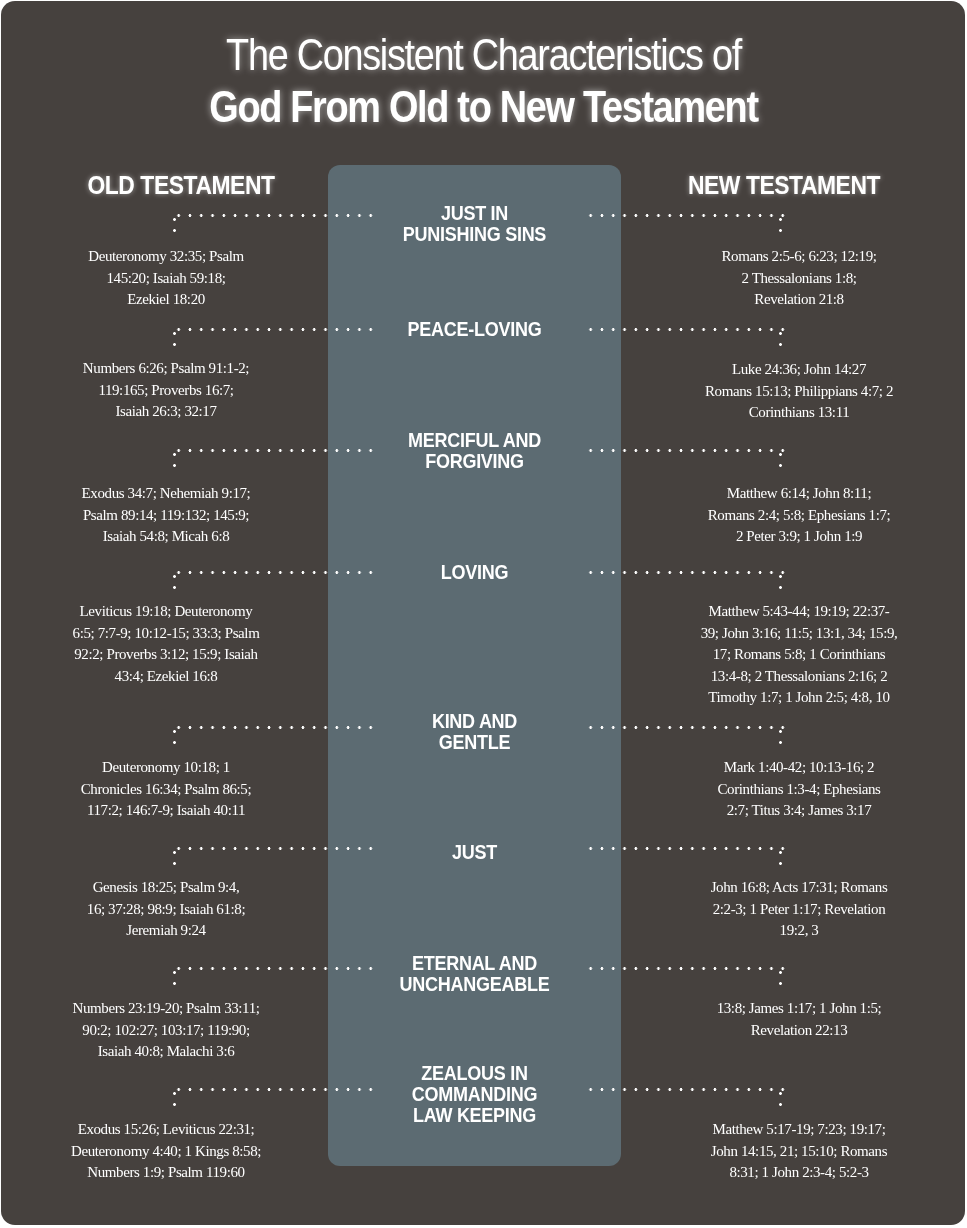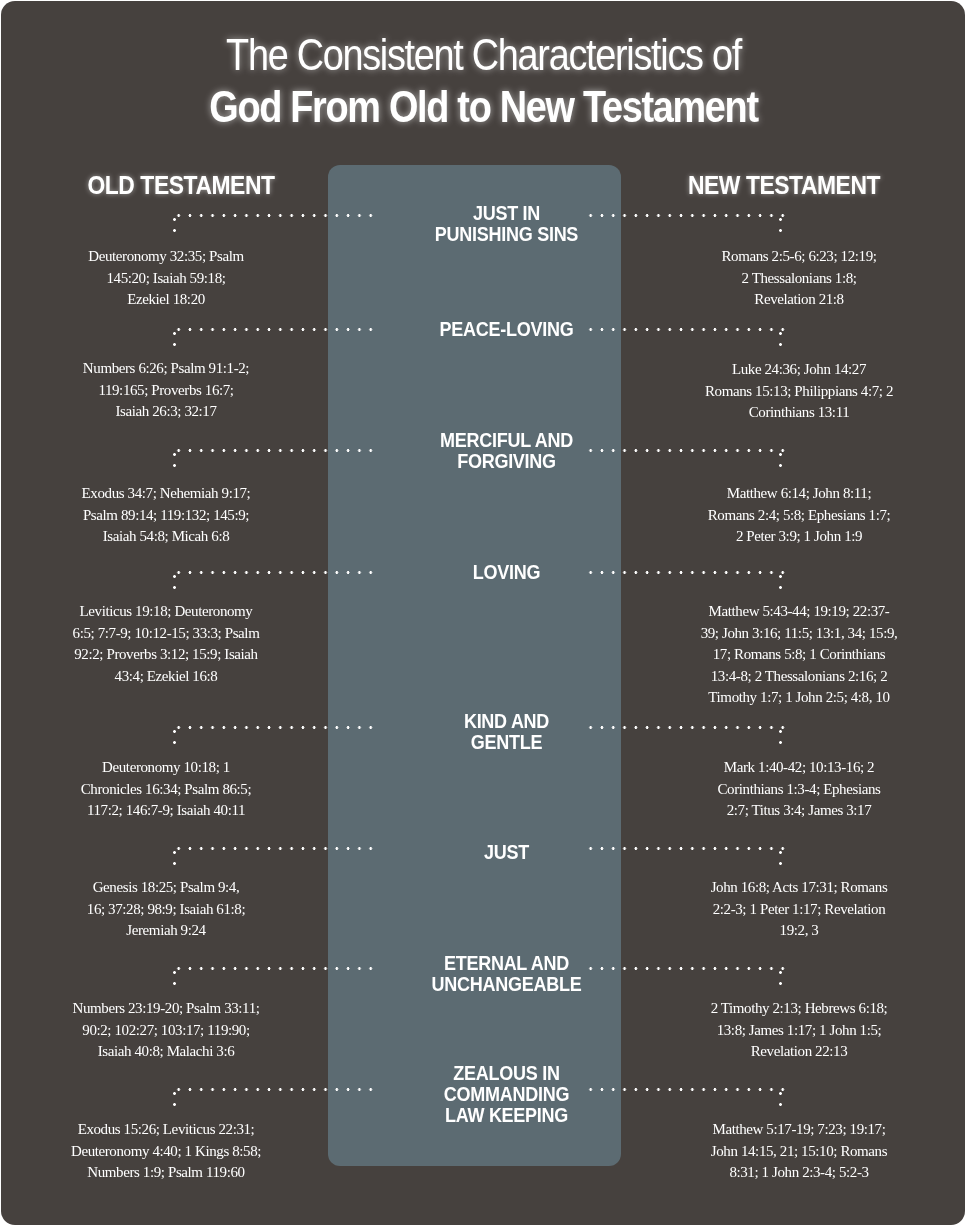--- a/index.html
+++ b/index.html
@@ -24,21 +24,21 @@
       position: absolute; top: 170px; width: 300px; text-align: center; color: #ffffff;
       font-family: "Liberation Sans", sans-serif; font-weight: 700; font-size: 26px;
       letter-spacing: -0.5px; text-shadow: 0 0 6px rgba(255,255,255,0.5);
       transform: scaleX(0.88); white-space: nowrap;
     }
     .colhead.old { left: 31px; }
     .colhead.new { left: 634px; }
     .trait {
       position: absolute; left: 328px; width: 293px; text-align: center; color: #ffffff;
       font-family: "Liberation Sans", sans-serif; font-weight: 700; font-size: 20px;
-      line-height: 21px; letter-spacing: -0.3px; padding-left: 32px;
+      line-height: 21px; letter-spacing: -0.3px;
     }
     .trait span { display: block; transform: scaleX(0.9); white-space: nowrap; }
     .refs {
       position: absolute; width: 280px; text-align: center; color: #ffffff;
       font-family: Liberation Serif, serif; font-size: 15px; line-height: 21.5px;
       letter-spacing: -0.4px;
     }
     .refs span { display: block; white-space: nowrap; }
     .refs.old { left: 26px; }
     .refs.new { left: 659px; }
@@ -187,21 +187,20 @@
 <div class="dots-h" style="left:173px;top:967px;width:200px"></div>
 <div class="dots-v" style="left:173px;top:967px"></div>
 <div class="dots-h" style="left:585px;top:967px;width:200px"></div>
 <div class="dots-v" style="left:779px;top:967px"></div>
 <div class="refs old" style="top:998px">
   <span>Numbers 23:19-20; Psalm 33:11;</span>
   <span>90:2; 102:27; 103:17; 119:90;</span>
   <span>Isaiah 40:8; Malachi 3:6</span>
 </div>
 <div class="refs new" style="top:998px">
-  <span>2 Timothy 2:13; Hebrews 6:18;</span>
   <span>13:8; James 1:17; 1 John 1:5;</span>
   <span>Revelation 22:13</span>
 </div>
 
 <div class="trait" style="top:1063px">
   <span>ZEALOUS IN</span>
   <span>COMMANDING</span>
   <span>LAW KEEPING</span>
 </div>
 <div class="dots-h" style="left:173px;top:1088px;width:200px"></div>

